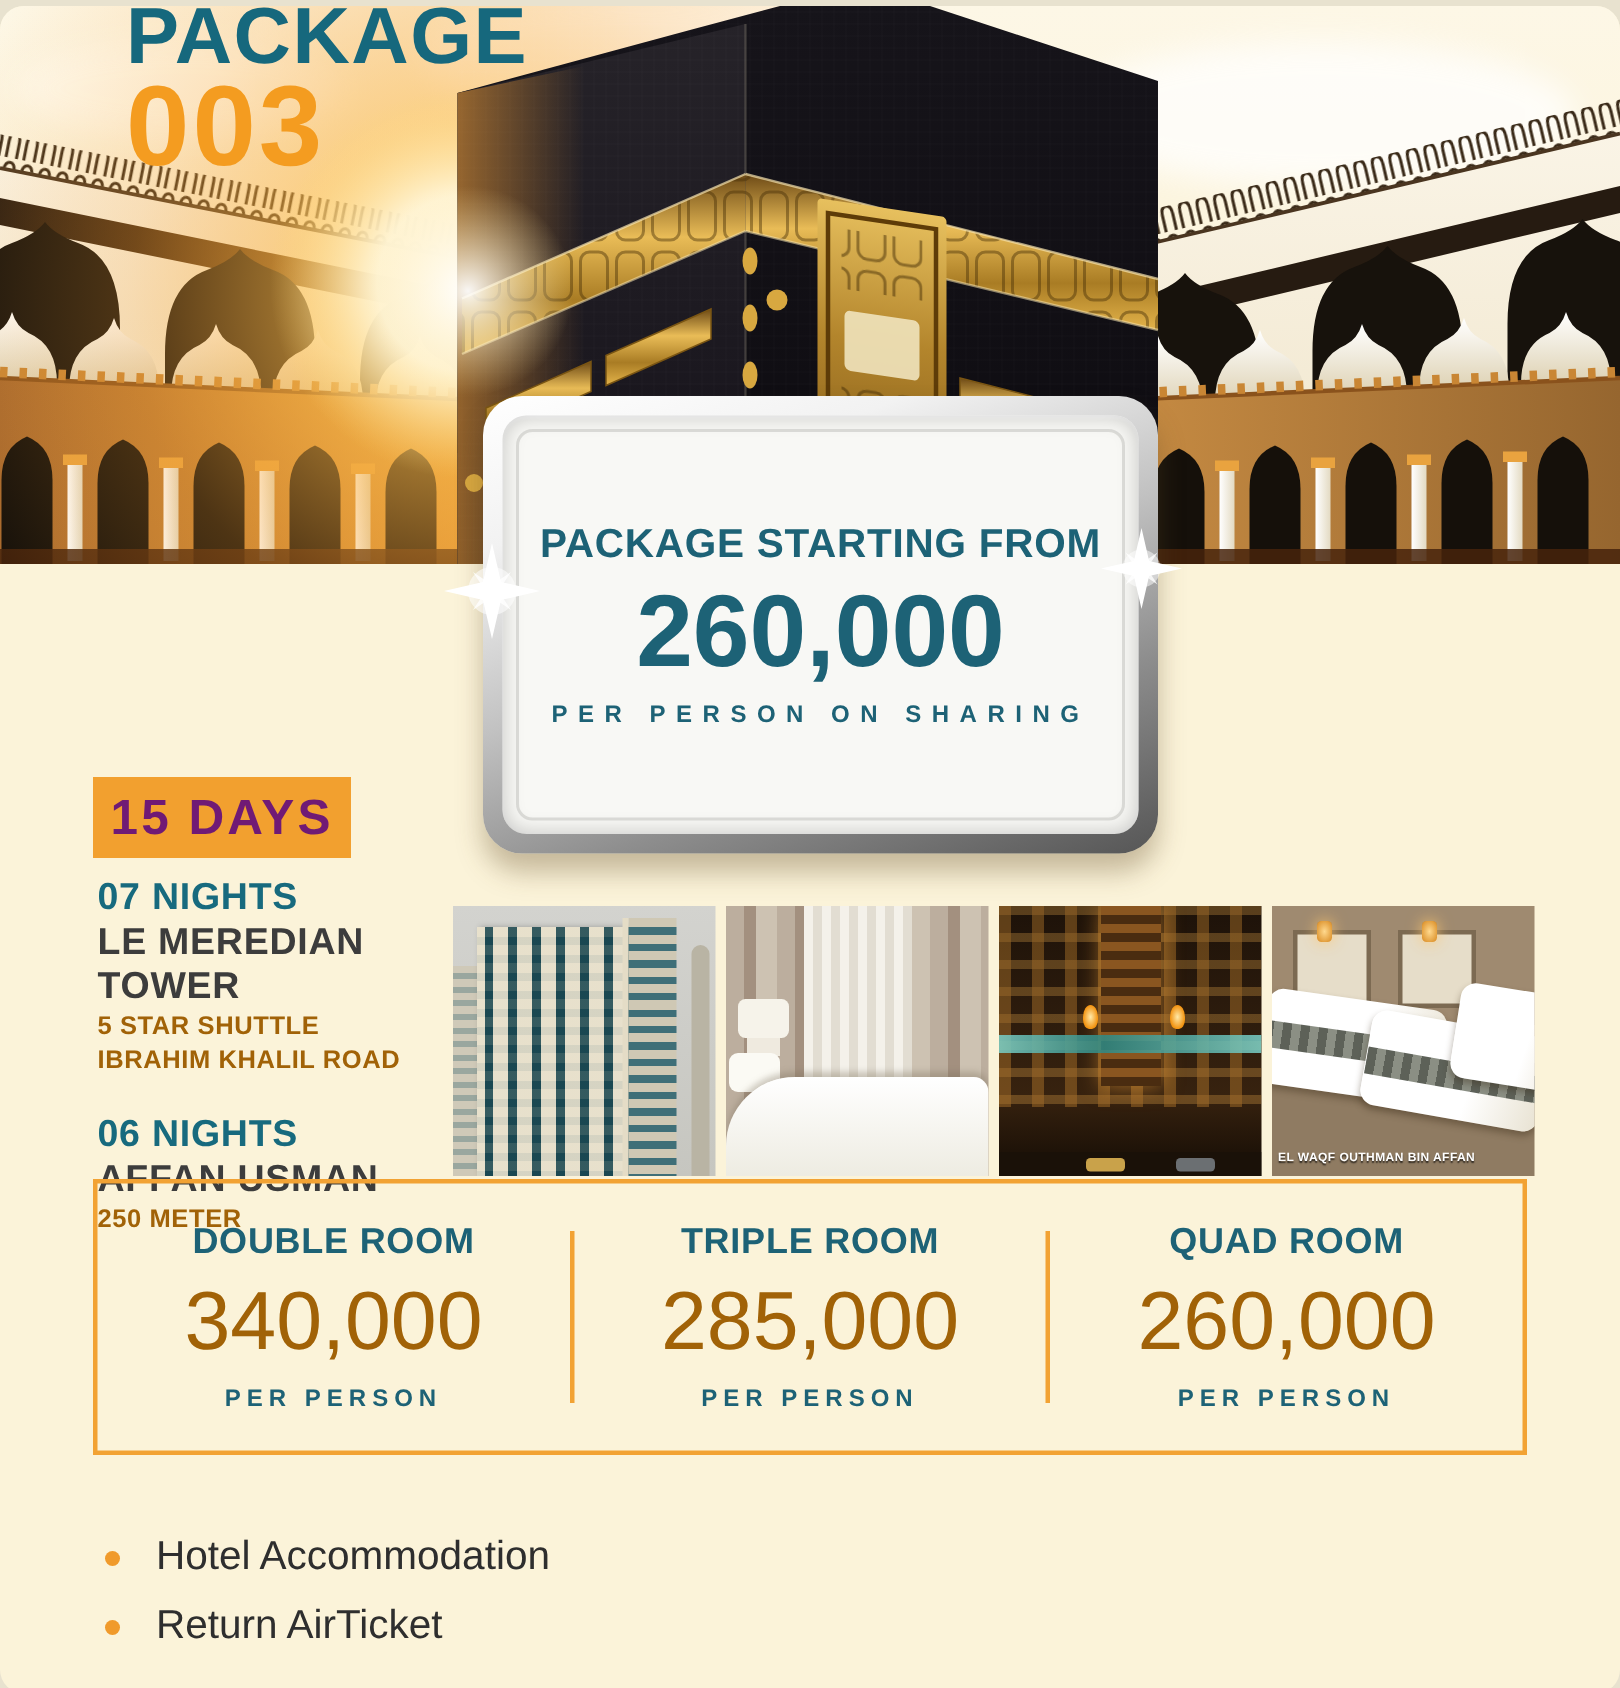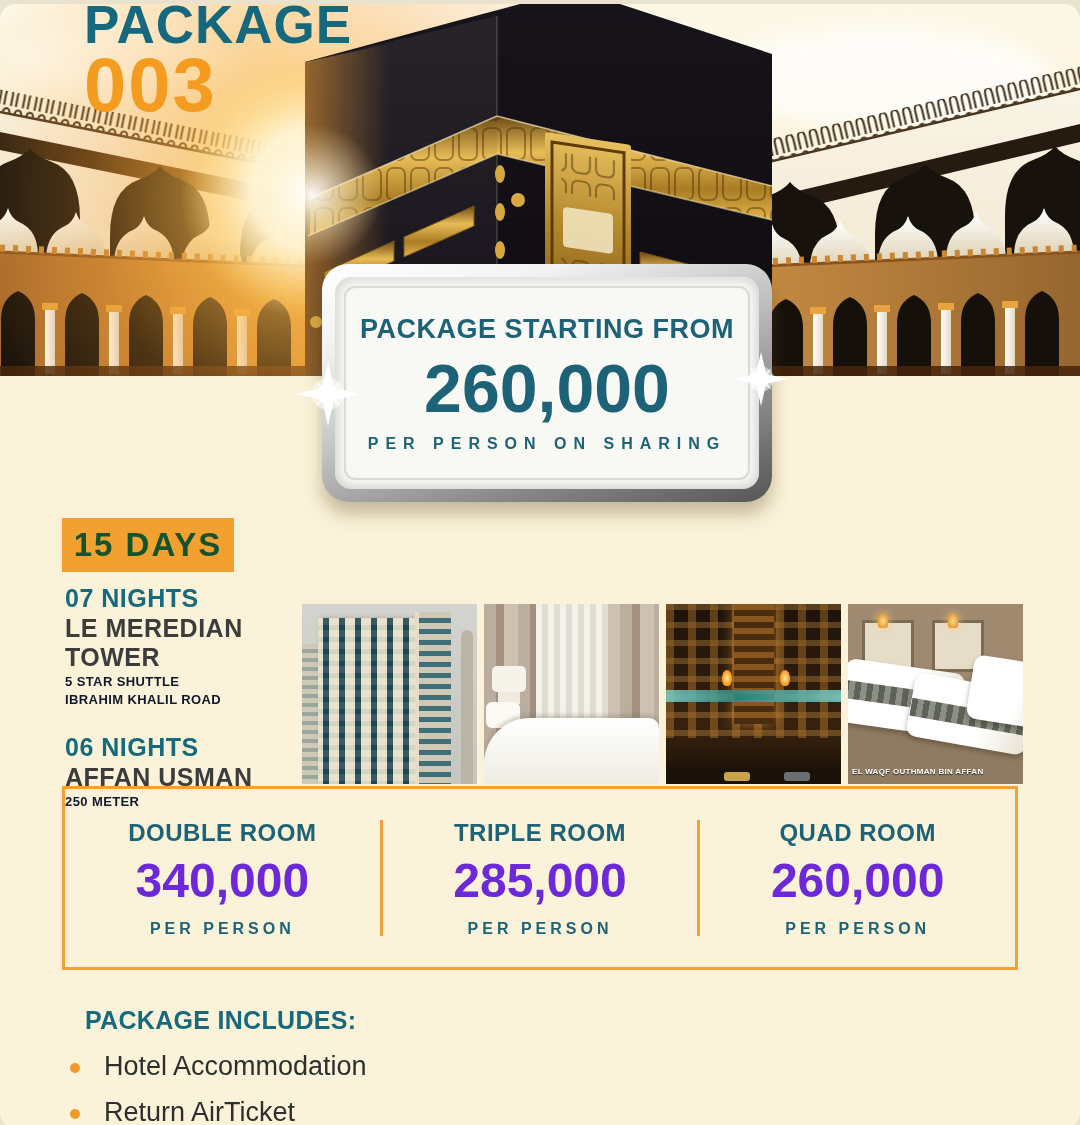--- a/index.html
+++ b/index.html
@@ -12,21 +12,21 @@
   .hero{ position:absolute; left:0; top:0; width:1080px; height:372px; }
   .hero svg{ display:block; }
 
   
   .title{ position:absolute; left:84px; top:-6px; line-height:1; }
   .title .t1{ font-size:53px; font-weight:800; color:#16687d; letter-spacing:1px; }
   .title .t2{ font-size:76px; font-weight:800; color:#f49c20; letter-spacing:2px; margin-top:-4px; }
 
   
   .badge{
-    position:absolute; left:322px; top:260px; width:450px; height:238px;
+    position:absolute; left:322px; top:260px; width:450px; height:305px;
     border-radius:26px;
     background:linear-gradient(160deg,#ffffff 0%,#f2f2f2 22%,#c2c2c2 48%,#8d8d8d 72%,#565656 100%);
     box-shadow:0 12px 18px rgba(96,74,38,.35);
   }
   .badge-inner{
     position:absolute; inset:13px; border-radius:16px; background:#f8f8f5;
     box-shadow:inset 0 0 14px rgba(0,0,0,.22), inset 0 2px 2px rgba(255,255,255,.9);
     display:flex; flex-direction:column; align-items:center; justify-content:center;
   }
   .badge-inner::after{
@@ -34,30 +34,30 @@
     border:2px solid rgba(185,185,180,.45); pointer-events:none;
   }
   .badge-heading{ font-size:27px; font-weight:600; color:#1d6276; letter-spacing:.5px; }
   .badge-price{ font-size:68px; font-weight:800; color:#1d6276; margin-top:4px; letter-spacing:0; }
   .badge-sub{ font-size:16px; font-weight:700; color:#1d6276; letter-spacing:7px; margin-top:8px; }
   .sparkle{ position:absolute; pointer-events:none; }
 
   
   .days-chip{
     position:absolute; left:62px; top:514px; width:172px; height:54px;
-    background:#f2a02f; color:#14532d; display:flex; align-items:center; justify-content:center;
+    background:#f2a02f; color:#701a75; display:flex; align-items:center; justify-content:center;
     font-size:33px; font-weight:800; letter-spacing:2px;
   }
 
   
   .hotels{ position:absolute; left:65px; top:580px; width:245px; }
   .hotel + .hotel{ margin-top:25px; }
   .hotel .nights{ font-size:25px; font-weight:800; color:#176a7e; letter-spacing:.5px; }
   .hotel .name{ font-size:25px; font-weight:700; color:#3c3c3c; letter-spacing:.5px; margin-top:1px; }
-  .hotel .detail{ font-size:13px; font-weight:700; color:#0f172a; letter-spacing:.4px; line-height:1.22; margin-top:2px; }
+  .hotel .detail{ font-size:17px; font-weight:700; color:#a16207; letter-spacing:.4px; line-height:1.22; margin-top:2px; }
 
   
   .photos{ position:absolute; left:302px; top:600px; display:flex; gap:7px; }
   .photo{ position:relative; width:175px; height:180px; overflow:hidden; }
   
   .p1{ background:linear-gradient(#d3d3cf,#c6c6c0); }
   .p1 .tower{
     position:absolute; left:16px; right:48px; top:14px; bottom:0;
     background:
       repeating-linear-gradient(90deg, rgba(233,226,206,.9) 0 5px, rgba(24,70,80,.85) 5px 11px, rgba(233,226,206,.9) 11px 16px),
@@ -105,21 +105,21 @@
   .p4 .runner{ position:absolute; width:120px; height:18px; background:repeating-linear-gradient(90deg,#5d6158 0 6px,#8b8f84 6px 12px); }
   .p4 .caption{ position:absolute; left:4px; bottom:8px; font-size:8px; font-weight:700; color:#ffffff; letter-spacing:.3px; text-shadow:0 1px 1px rgba(0,0,0,.7); }
   
   .rates{
     position:absolute; left:62px; top:782px; width:956px; height:184px;
     border:3px solid #f2a233; display:flex; align-items:stretch;
   }
   .rate-col{ flex:1; display:flex; flex-direction:column; align-items:center; justify-content:center; position:relative; }
   .rate-col + .rate-col{ border-left:3px solid #f2a233; border-image:linear-gradient(transparent 18%, #f2a233 18% 82%, transparent 82%) 1; }
   .rate-room{ font-size:24px; font-weight:800; color:#1d6276; letter-spacing:.5px; }
-  .rate-price{ font-size:48px; font-weight:700; color:#6d28d9; margin-top:6px; }
+  .rate-price{ font-size:55px; font-weight:400; color:#a16207; margin-top:6px; }
   .rate-per{ font-size:16px; font-weight:700; color:#1d6276; letter-spacing:4px; margin-top:12px; }
 
   
   .includes{ position:absolute; left:62px; top:1002px; width:520px; }
   .inc-heading{ font-size:25px; font-weight:800; color:#176a7e; letter-spacing:.3px; margin-left:23px; }
   .inc-list{ list-style:none; margin-top:14px; }
   .inc-list li{ position:relative; padding-left:42px; font-size:27px; color:#2e2e2e; margin-bottom:11px; line-height:1.3; }
   .inc-list li .dot{
     position:absolute; left:8px; top:14px; width:10px; height:10px; border-radius:50%;
     background:#f09a2b;
@@ -457,21 +457,20 @@
       <div class="rate-per">PER PERSON</div>
     </div>
     <div class="rate-col">
       <div class="rate-room">QUAD ROOM</div>
       <div class="rate-price">260,000</div>
       <div class="rate-per">PER PERSON</div>
     </div>
   </div>
 
   <div class="includes">
-    <div class="inc-heading">PACKAGE INCLUDES:</div>
     <ul class="inc-list">
       <li><span class="dot"></span><span>Hotel Accommodation</span></li>
       <li><span class="dot"></span><span>Return AirTicket</span></li>
 
     </ul>
   </div>
 
 </div>
 
 </body></html>

